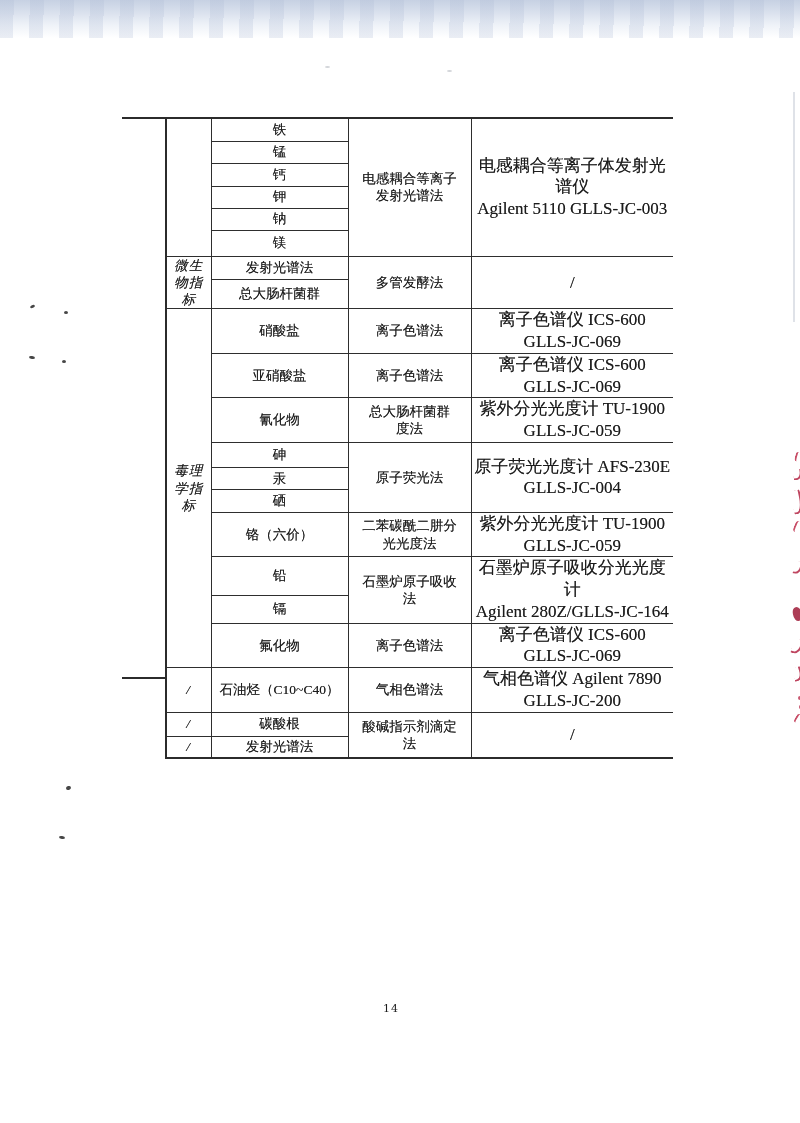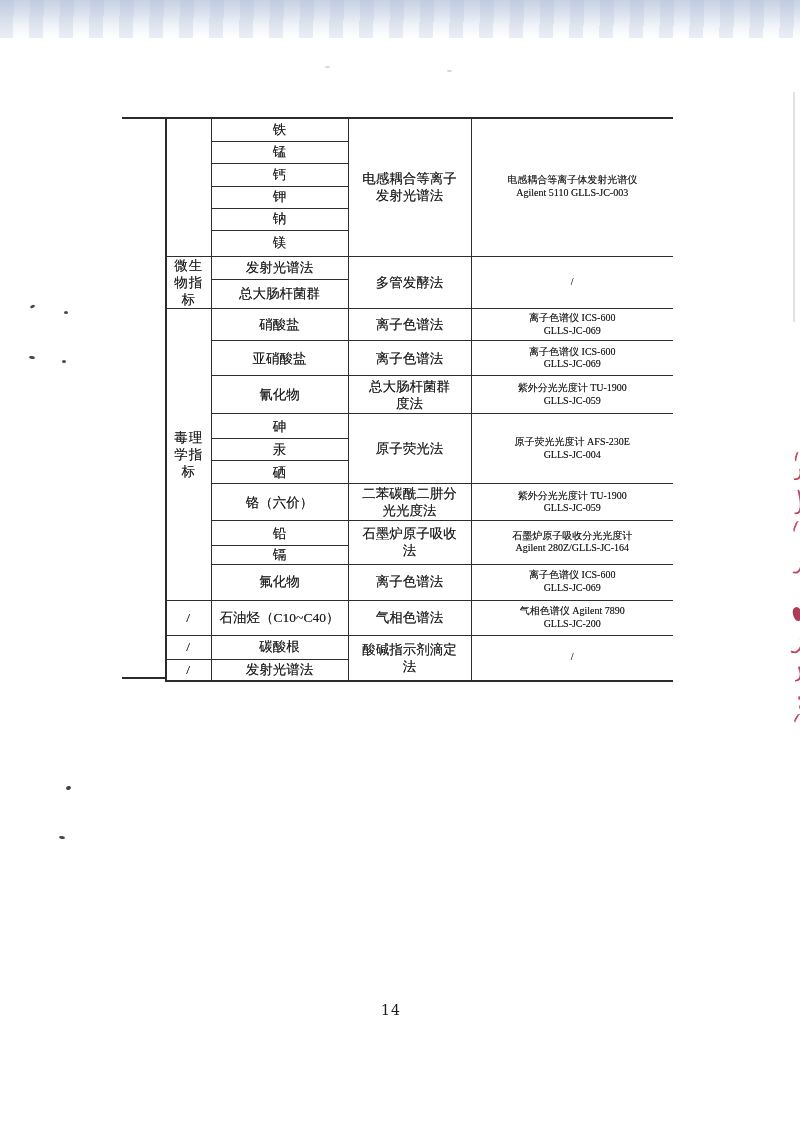--- a/index.html
+++ b/index.html
@@ -33,41 +33,41 @@
   }
   table.grid { border: 2px solid #2b2b2b; border-right: none; }
   table.grid td {
     border: 1px solid #2e2e2e;
     text-align: center; vertical-align: middle;
     padding: 0 2px;
     white-space: pre-line;
     text-shadow: 0 0 .5px rgba(20,20,20,.6);
   }
   table.grid td:last-child { border-right: none; }
-  td.cat   { letter-spacing: 1px; }
-  td.instr { font-size: 10px; }
+  td.cat   { letter-spacing: 1px; font-style: italic; }
+  td.instr { font-size: 17px; }
 
   
   .rule-ext { position: absolute; background: #2b2b2b; height: 2px; }
 
   
   .spk { position: absolute; background: #262626; border-radius: 50%; opacity: .85; }
   .spk.faint { background: #bfc3c9; opacity: .7; }
 
   
   .rm { position: absolute; right: -2px; opacity: .9; }
   .rm-arc  { border-right: 2.5px solid #b93350; border-bottom: 2px solid #b93350;
              border-radius: 0 0 70% 0; }
   .rm-tick { border-left: 2.5px solid #c23a56; border-radius: 40%; }
   .rm-blob { background: #a42844; border-radius: 45% 60% 50% 55%; }
   .rm-dot  { background: #c24560; border-radius: 50%; }
 
   .page-number {
     position: absolute; left: 371px; top: 1002px; width: 40px;
-    text-align: center; font-size: 14px; letter-spacing: 1px;
+    text-align: center; font-size: 11px; letter-spacing: 1px;
     font-family: "DejaVu Serif", serif;
   }
 </style>
 </head>
 <body>
 
 <div class="page">
 
   <div class="scan-band"></div>
   <div class="edge-shadow" style="left:793px; top:92px; height:230px;"></div>

